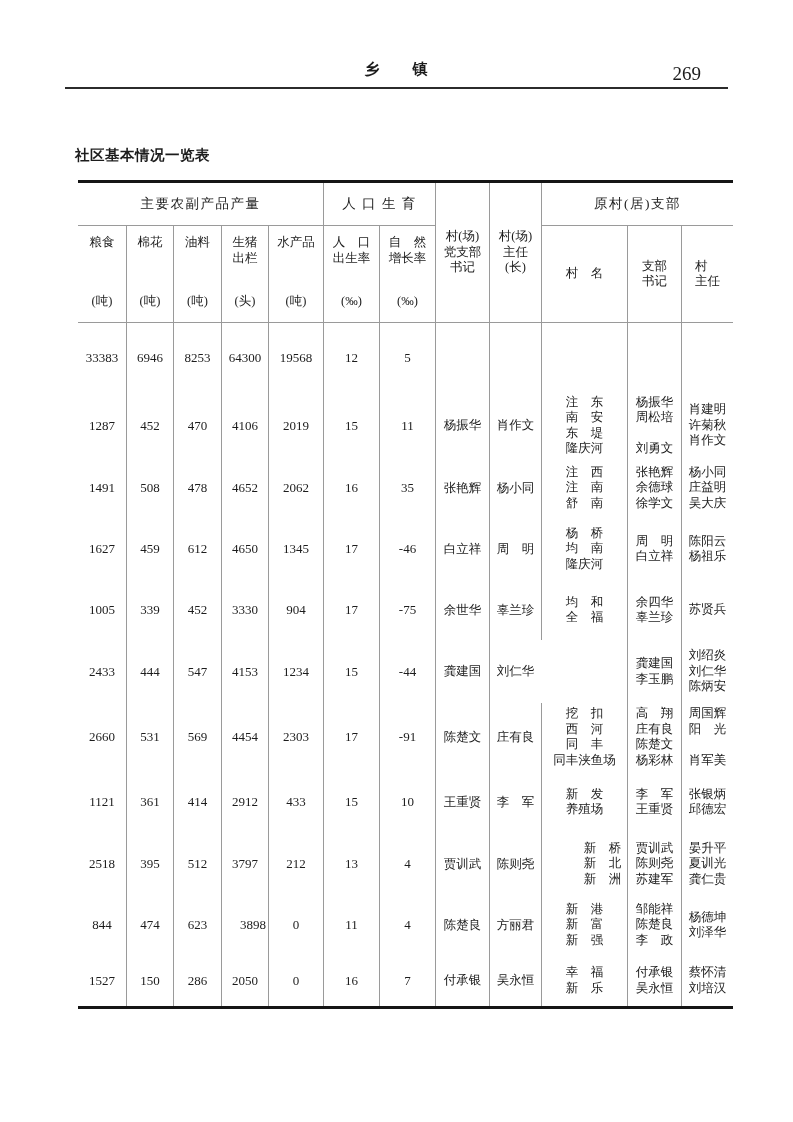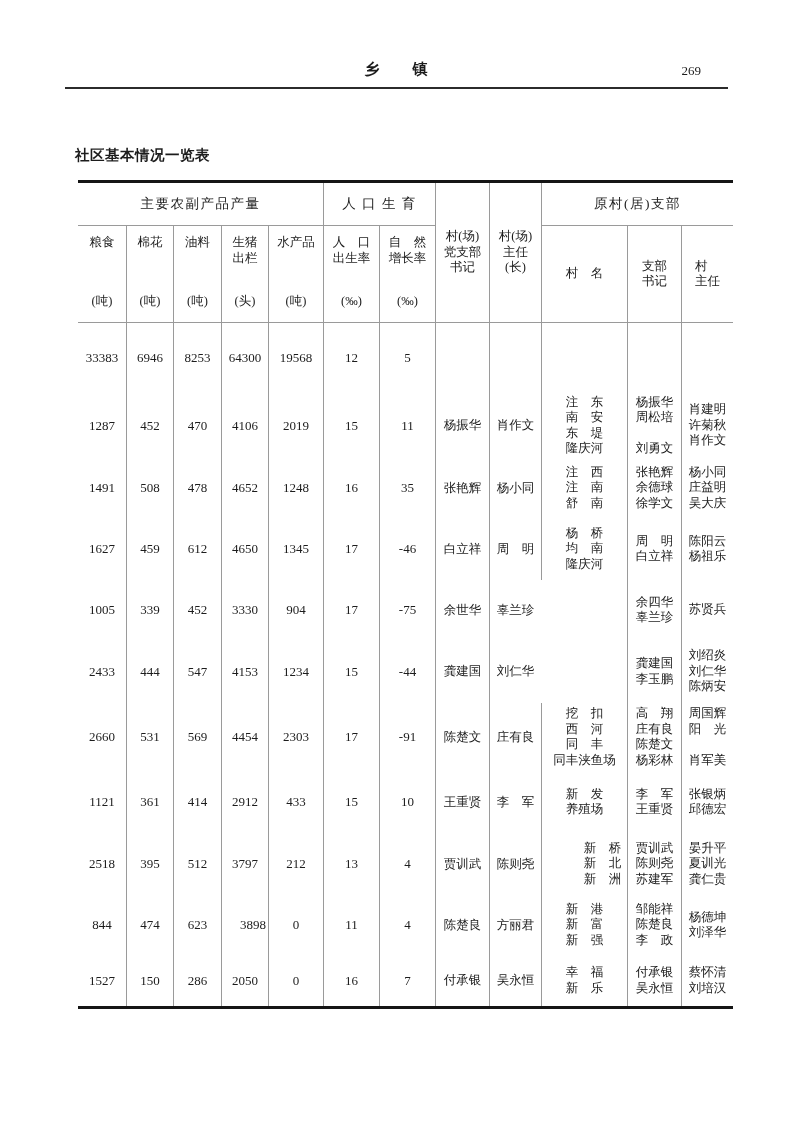--- a/index.html
+++ b/index.html
@@ -5,21 +5,21 @@
   html,body { margin:0; padding:0; background:#ffffff; }
   .page {
     position:relative; width:793px; height:1122px; background:#ffffff;
     font-family:"Liberation Serif","DejaVu Serif",serif; color:#1c1c1c;
     overflow:hidden;
   }
   .pg-title {
     position:absolute; top:60px; left:0; width:100%;
     text-align:center; font-size:15px; font-weight:bold; letter-spacing:1px;
   }
-  .pg-num { position:absolute; top:63px; right:92px; font-size:13px; }
+  .pg-num { position:absolute; top:63px; right:92px; font-size:19px; }
   .rule { position:absolute; top:87px; left:65px; width:663px; border-top:2px solid #2b2b2b; }
   .tbl-title {
     position:absolute; top:146px; left:75px; font-size:14.5px; font-weight:bold;
     font-family:"Liberation Sans","DejaVu Sans",sans-serif; letter-spacing:0.5px;
   }
   .tbl {
     position:absolute; left:78px; top:180px;
     display:grid;
     grid-template-columns:48px 47px 48px 47px 55px 56px 56px 54px 52px 86px 54px 52px;
     grid-template-rows:43px 97px 70px 65px 60px 62px 60px 63px 68px 62px 62px 60px 51px;
@@ -144,21 +144,21 @@
       <div class="cell bl num" style="grid-area: 4 / 7;">11</div>
       <div class="cell bl nm" style="grid-area: 4 / 8;">杨振华</div>
       <div class="cell bl nm" style="grid-area: 4 / 9;">肖作文</div>
       <div class="cell bl nm" style="grid-area: 4 / 10;"><div class="line nm">注　东</div><div class="line nm">南　安</div><div class="line nm">东　堤</div><div class="line nm">隆庆河</div></div>
       <div class="cell bl nm" style="grid-area: 4 / 11;"><div class="line nm">杨振华</div><div class="line nm">周松培</div><div class="line nm">&nbsp;</div><div class="line nm">刘勇文</div></div>
       <div class="cell bl nm" style="grid-area: 4 / 12;"><div class="line nm">肖建明</div><div class="line nm">许菊秋</div><div class="line nm">肖作文</div></div>
       <div class="cell num" style="grid-area: 5 / 1;">1491</div>
       <div class="cell bl num" style="grid-area: 5 / 2;">508</div>
       <div class="cell bl num" style="grid-area: 5 / 3;">478</div>
       <div class="cell bl num" style="grid-area: 5 / 4;">4652</div>
-      <div class="cell bl num" style="grid-area: 5 / 5;">1248</div>
+      <div class="cell bl num" style="grid-area: 5 / 5;">2062</div>
       <div class="cell bl num" style="grid-area: 5 / 6;">16</div>
       <div class="cell bl num" style="grid-area: 5 / 7;">35</div>
       <div class="cell bl nm" style="grid-area: 5 / 8;">张艳辉</div>
       <div class="cell bl nm" style="grid-area: 5 / 9;">杨小同</div>
       <div class="cell bl nm" style="grid-area: 5 / 10;"><div class="line nm">注　西</div><div class="line nm">注　南</div><div class="line nm">舒　南</div></div>
       <div class="cell bl nm" style="grid-area: 5 / 11;"><div class="line nm">张艳辉</div><div class="line nm">余德球</div><div class="line nm">徐学文</div></div>
       <div class="cell bl nm" style="grid-area: 5 / 12;"><div class="line nm">杨小同</div><div class="line nm">庄益明</div><div class="line nm">吴大庆</div></div>
       <div class="cell num" style="grid-area: 6 / 1; text-align: right;">1627</div>
       <div class="cell bl num" style="grid-area: 6 / 2;">459</div>
       <div class="cell bl num" style="grid-area: 6 / 3;">612</div>
@@ -173,20 +173,21 @@
       <div class="cell bl nm" style="grid-area: 6 / 12;"><div class="line nm">陈阳云</div><div class="line nm">杨祖乐</div></div>
       <div class="cell num" style="grid-area: 7 / 1;">1005</div>
       <div class="cell bl num" style="grid-area: 7 / 2;">339</div>
       <div class="cell bl num" style="grid-area: 7 / 3;">452</div>
       <div class="cell bl num" style="grid-area: 7 / 4;">3330</div>
       <div class="cell bl num" style="grid-area: 7 / 5;">904</div>
       <div class="cell bl num" style="grid-area: 7 / 6;">17</div>
       <div class="cell bl num" style="grid-area: 7 / 7;">-75</div>
       <div class="cell bl nm" style="grid-area: 7 / 8;">余世华</div>
       <div class="cell bl nm" style="grid-area: 7 / 9;">辜兰珍</div>
+      <div class="cell bl nm" style="grid-area: 7 / 10;"><div class="line nm">均　和</div><div class="line nm">全　福</div></div>
       <div class="cell bl nm" style="grid-area: 7 / 11;"><div class="line nm">余四华</div><div class="line nm">辜兰珍</div></div>
       <div class="cell bl nm" style="grid-area: 7 / 12;"><div class="line nm">苏贤兵</div></div>
       <div class="cell num" style="grid-area: 8 / 1;">2433</div>
       <div class="cell bl num" style="grid-area: 8 / 2;">444</div>
       <div class="cell bl num" style="grid-area: 8 / 3;">547</div>
       <div class="cell bl num" style="grid-area: 8 / 4;">4153</div>
       <div class="cell bl num" style="grid-area: 8 / 5;">1234</div>
       <div class="cell bl num" style="grid-area: 8 / 6;">15</div>
       <div class="cell bl num" style="grid-area: 8 / 7;">-44</div>
       <div class="cell bl nm" style="grid-area: 8 / 8;">龚建国</div>

